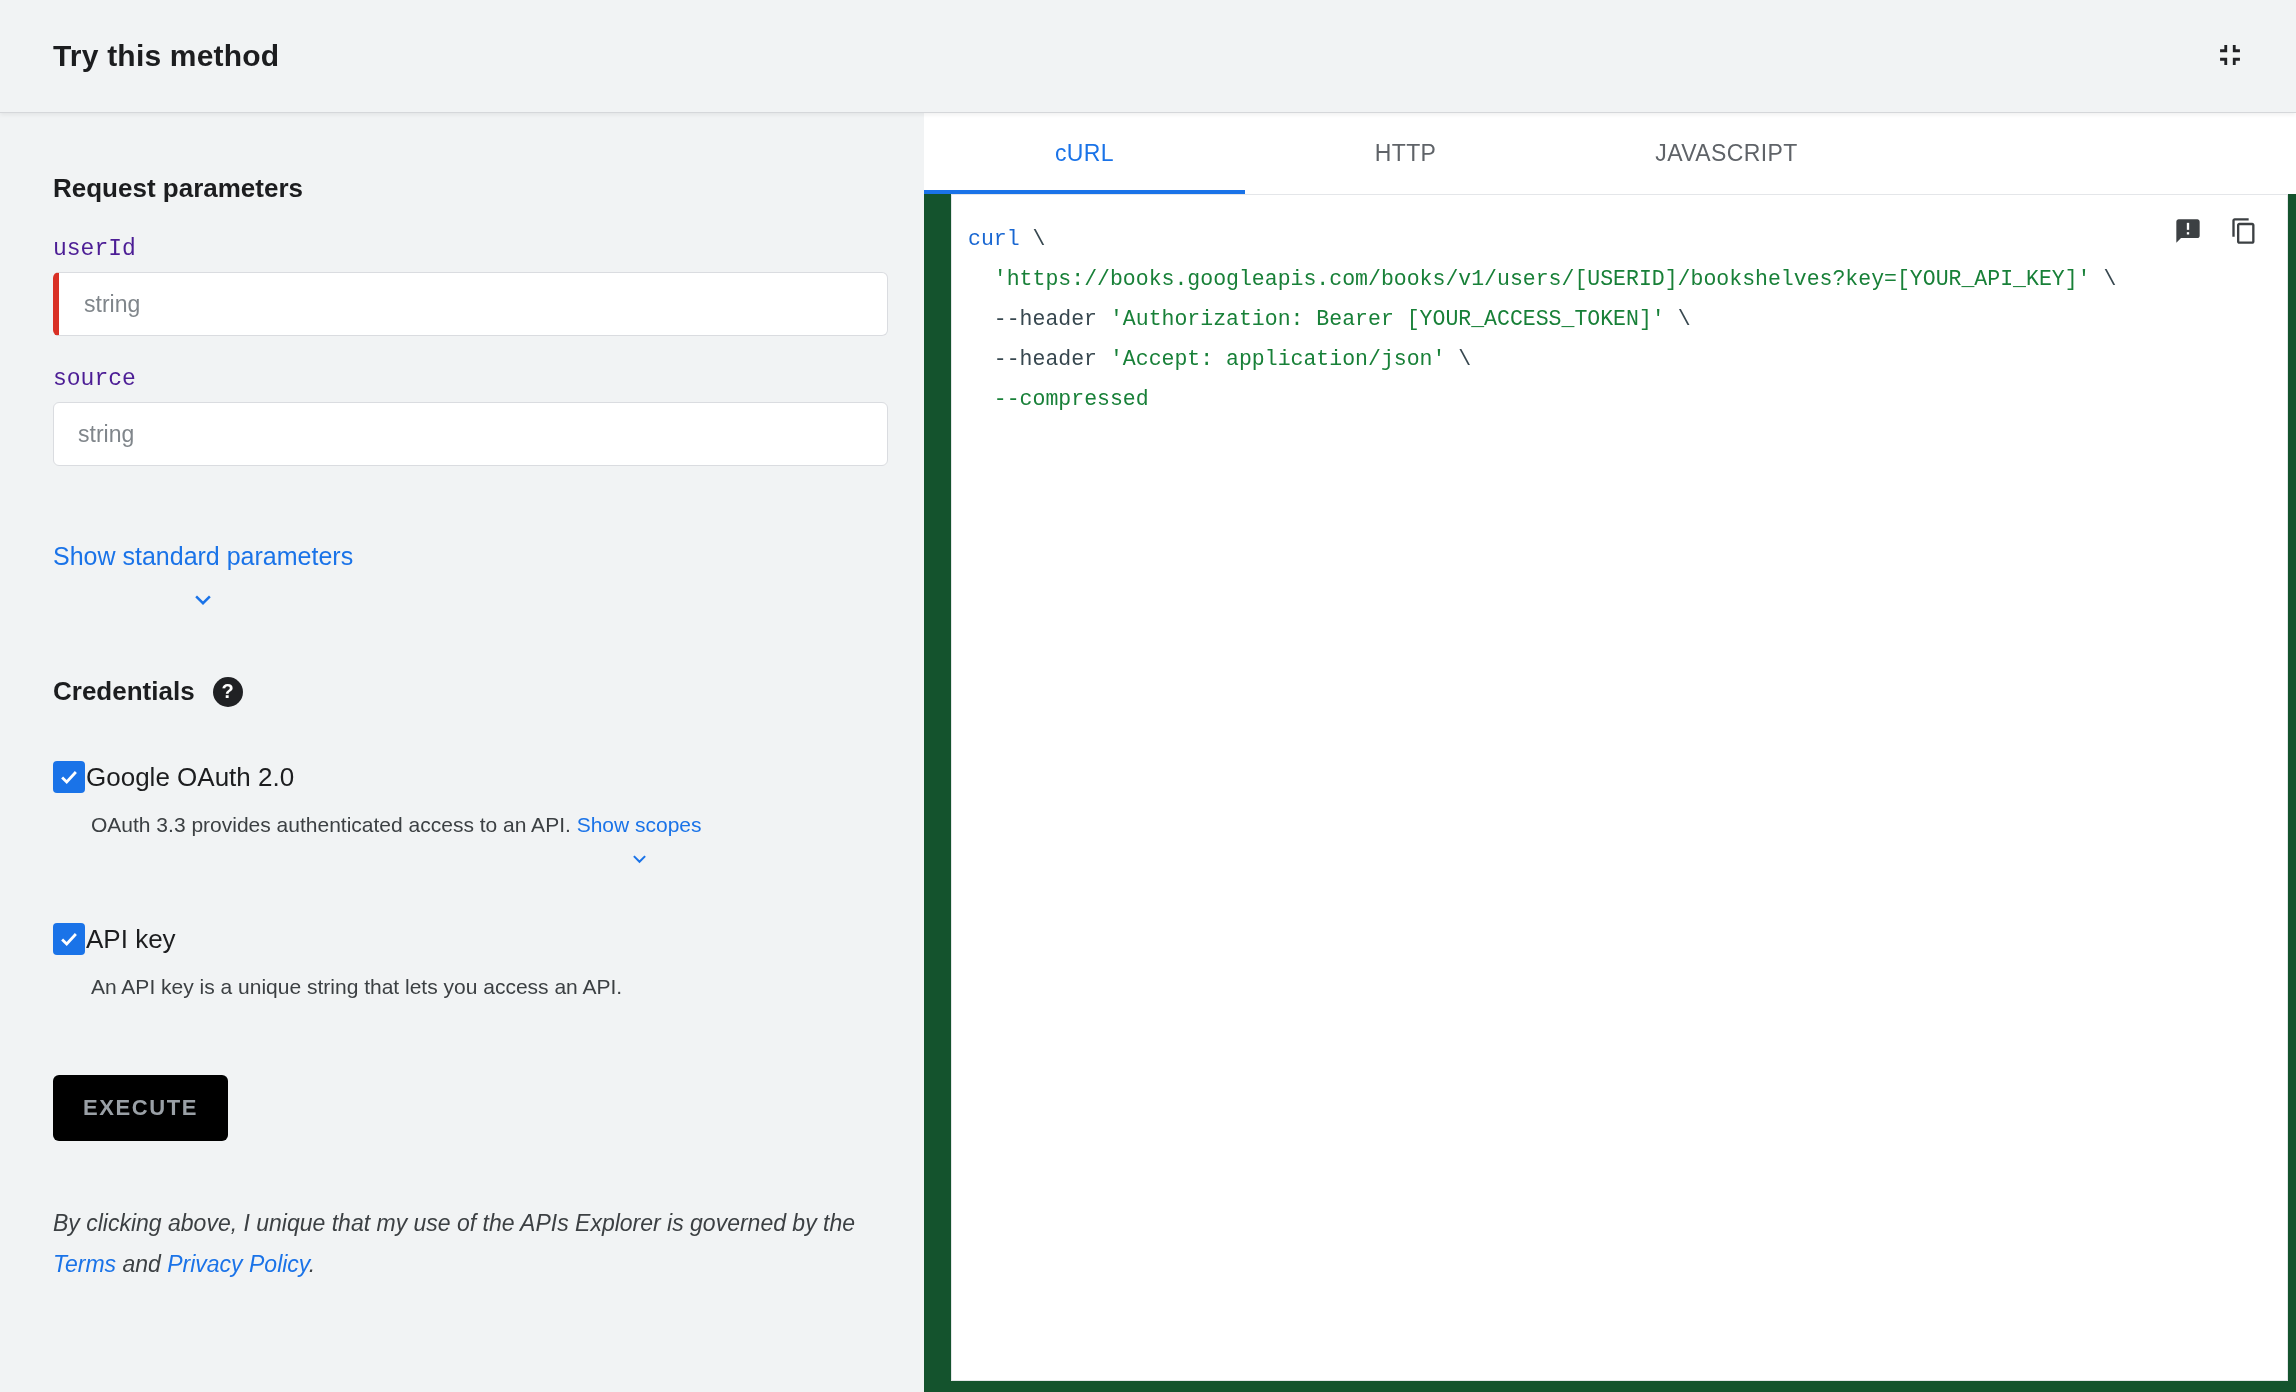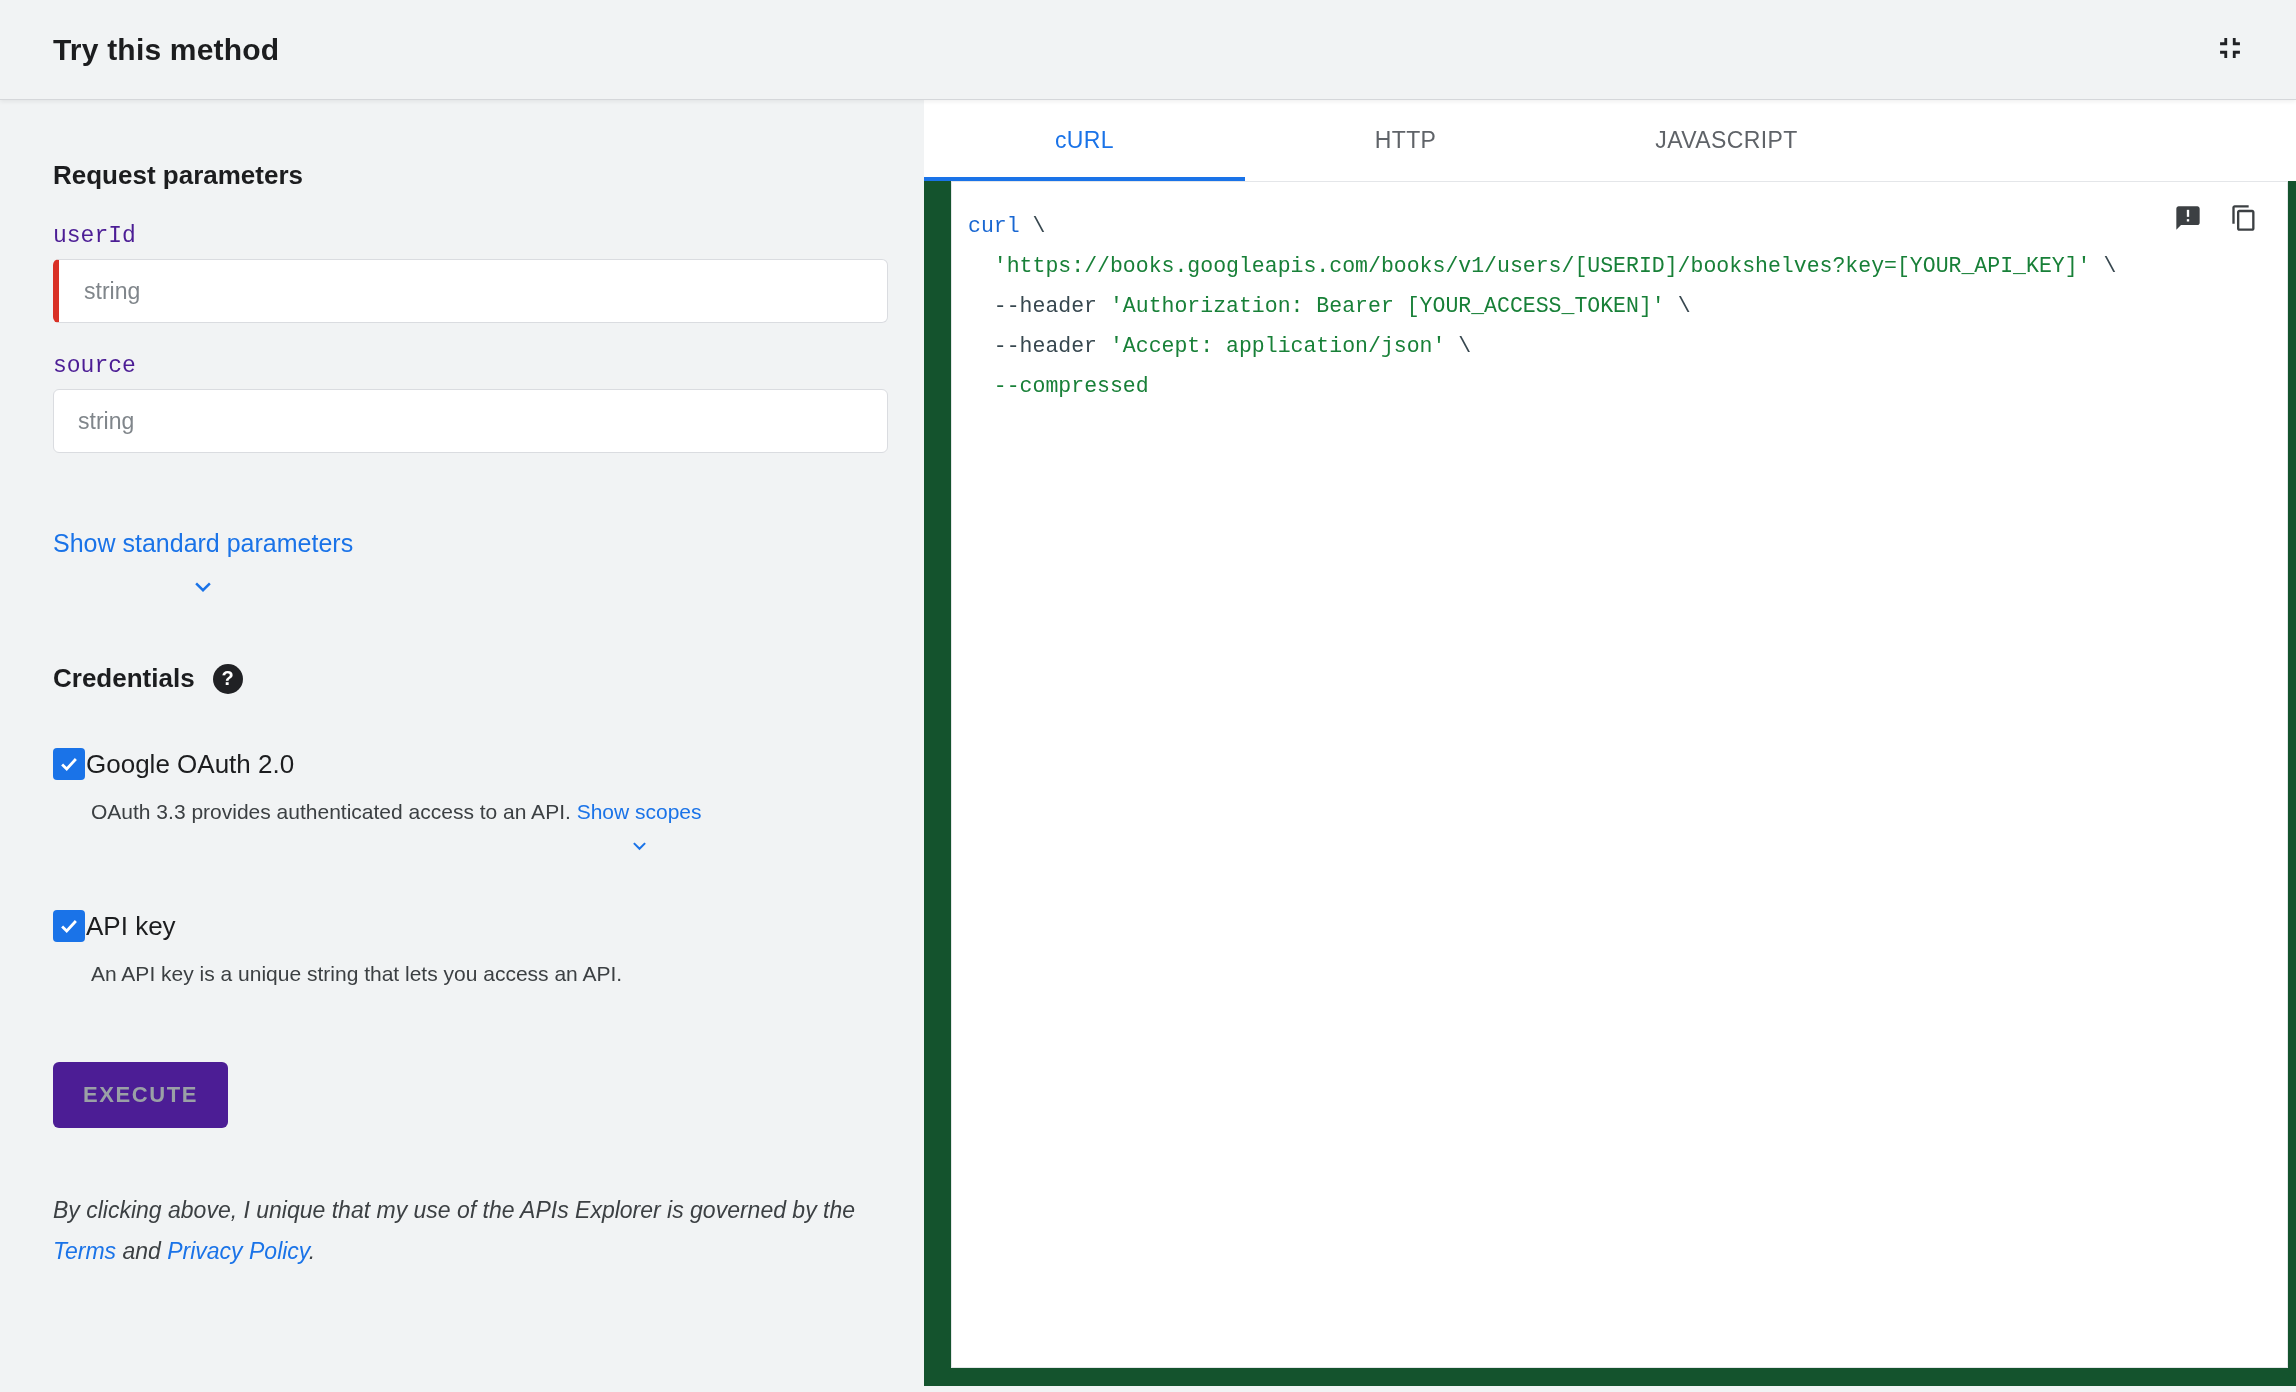--- a/index.html
+++ b/index.html
@@ -6,21 +6,21 @@
   html, body { width:2296px; height:1392px; }
   body {
     font-family:"Liberation Sans","DejaVu Sans",sans-serif;
     background:#f1f3f4;
     color:#202124;
     overflow:hidden;
   }
 
   
   .panel-header {
-    height:100px;
+    height:113px;
     display:flex;
     align-items:center;
     justify-content:space-between;
     padding:0 42px 0 53px;
     background:#f1f3f4;
     border-bottom:1px solid #d5d7da;
     box-shadow:0 2px 4px rgba(0,0,0,0.06);
     position:relative;
     z-index:3;
   }
@@ -84,21 +84,21 @@
     background:var(--accent-blue); border-radius:4px;
     display:flex; align-items:center; justify-content:center;
   }
   .cred-label { font-size:26px; color:#1c1d1f; }
   .cred-desc { margin:20px 0 0 38px; font-size:21px; color:#3c4043; max-width:800px; }
   .cred-desc .link-inline { display:inline-flex; align-items:center; gap:8px; font-size:21px; }
 
   .execute-btn {
     margin-top:76px;
     height:66px; padding:0 30px;
-    background:#4c1d95; color:#9aa0a6;
+    background:#000000; color:#9aa0a6;
     border:none; border-radius:6px;
     font-family:inherit; font-size:22px; font-weight:700; letter-spacing:1.6px;
   }
 
   .disclaimer {
     margin-top:62px;
     font-style:italic; font-size:23px; color:#3c4043;
     max-width:840px; line-height:1.78;
   }
   .disclaimer .link { font-style:italic; }

